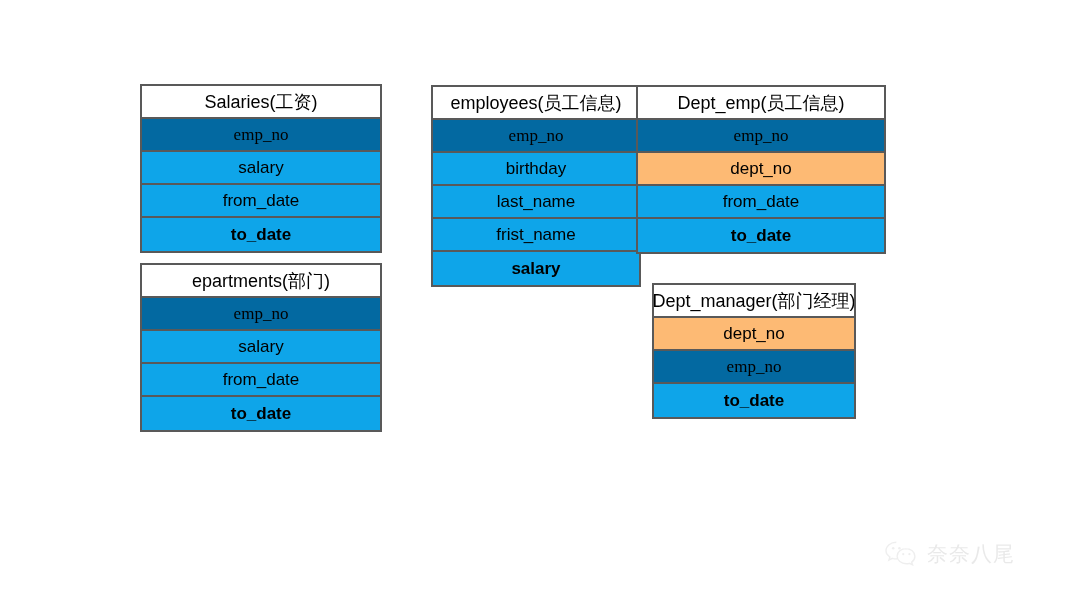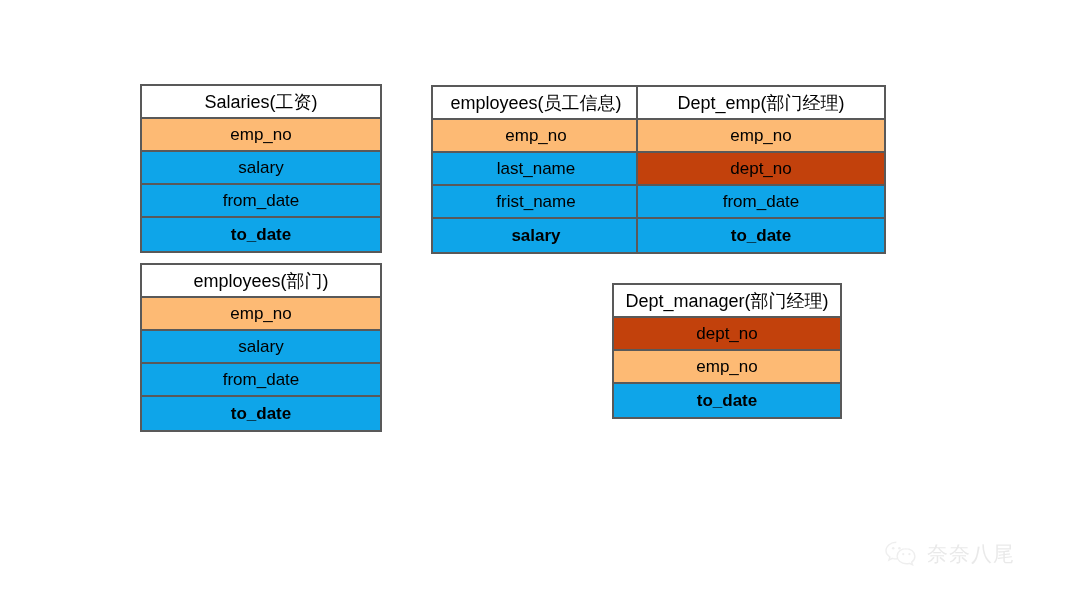--- a/index.html
+++ b/index.html
@@ -40,32 +40,33 @@
   }
   .er-row.title {
     font-size: 18px;
     background: #ffffff;
   }
   .er-row.field {
     font-size: 17px;
     background: #0ea5e9;
   }
   .er-row.pk {
-    background: #fdba74;
+    background: #0369a1;
+    font-family: Liberation Serif, serif;
   }
   .er-row.fk {
-    background: #c2410c;
+    background: #fdba74;
   }
 
   
   #tbl-salaries      { left: 140px; top: 84px;  width: 242px; }
   #tbl-departments   { left: 140px; top: 263px; width: 242px; }
   #tbl-employees     { left: 403px; top: 85px;  width: 210px; margin-left: 28px; }
   #tbl-dept-emp      { left: 636px; top: 85px;  width: 250px; }
-  #tbl-dept-manager  { left: 612px; top: 283px; width: 230px; }
+  #tbl-dept-manager  { left: 652px; top: 283px; width: 204px; }
 
   #tbl-salaries .er-row,
   #tbl-departments .er-row { height: 33px; }
   #tbl-employees .er-row   { height: 33px; }
   #tbl-dept-emp .er-row,
   #tbl-dept-manager .er-row { height: 33px; }
 
   
   #watermark {
     position: absolute;
@@ -93,37 +94,38 @@
 
   <div class="er-table" id="tbl-salaries">
     <div class="er-row title">Salaries(工资)</div>
     <div class="er-row field pk">emp_no</div>
     <div class="er-row field">salary</div>
     <div class="er-row field">from_date</div>
     <div class="er-row field">to_date</div>
   </div>
 
   <div class="er-table" id="tbl-departments">
-    <div class="er-row title">employees(部门)</div>
+    <div class="er-row title">epartments(部门)</div>
     <div class="er-row field pk">emp_no</div>
     <div class="er-row field">salary</div>
     <div class="er-row field">from_date</div>
     <div class="er-row field">to_date</div>
   </div>
 
   <div class="er-table" id="tbl-employees">
     <div class="er-row title">employees(员工信息)</div>
     <div class="er-row field pk">emp_no</div>
+    <div class="er-row field">birthday</div>
     <div class="er-row field">last_name</div>
     <div class="er-row field">frist_name</div>
     <div class="er-row field">salary</div>
   </div>
 
   <div class="er-table" id="tbl-dept-emp">
-    <div class="er-row title">Dept_emp(部门经理)</div>
+    <div class="er-row title">Dept_emp(员工信息)</div>
     <div class="er-row field pk">emp_no</div>
     <div class="er-row field fk">dept_no</div>
     <div class="er-row field">from_date</div>
     <div class="er-row field">to_date</div>
   </div>
 
   <div class="er-table" id="tbl-dept-manager">
     <div class="er-row title">Dept_manager(部门经理)</div>
     <div class="er-row field fk">dept_no</div>
     <div class="er-row field pk">emp_no</div>

